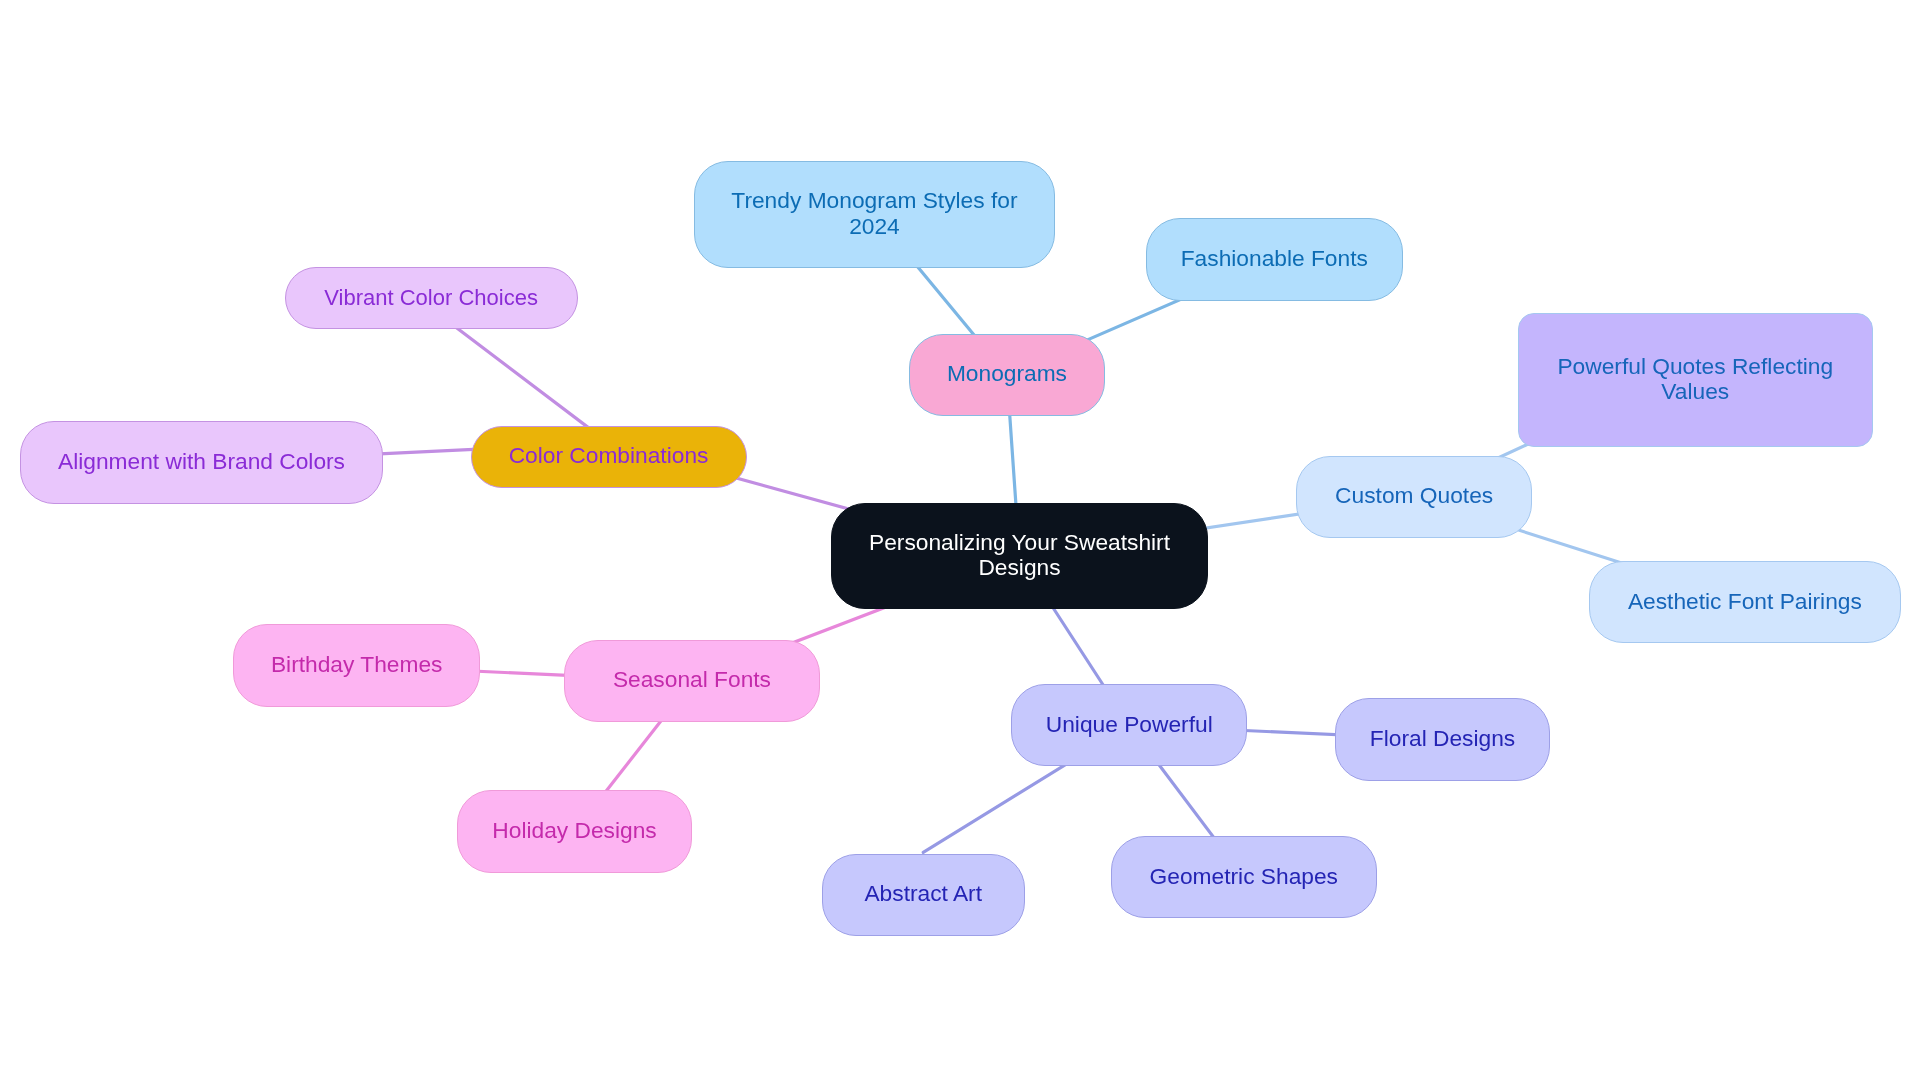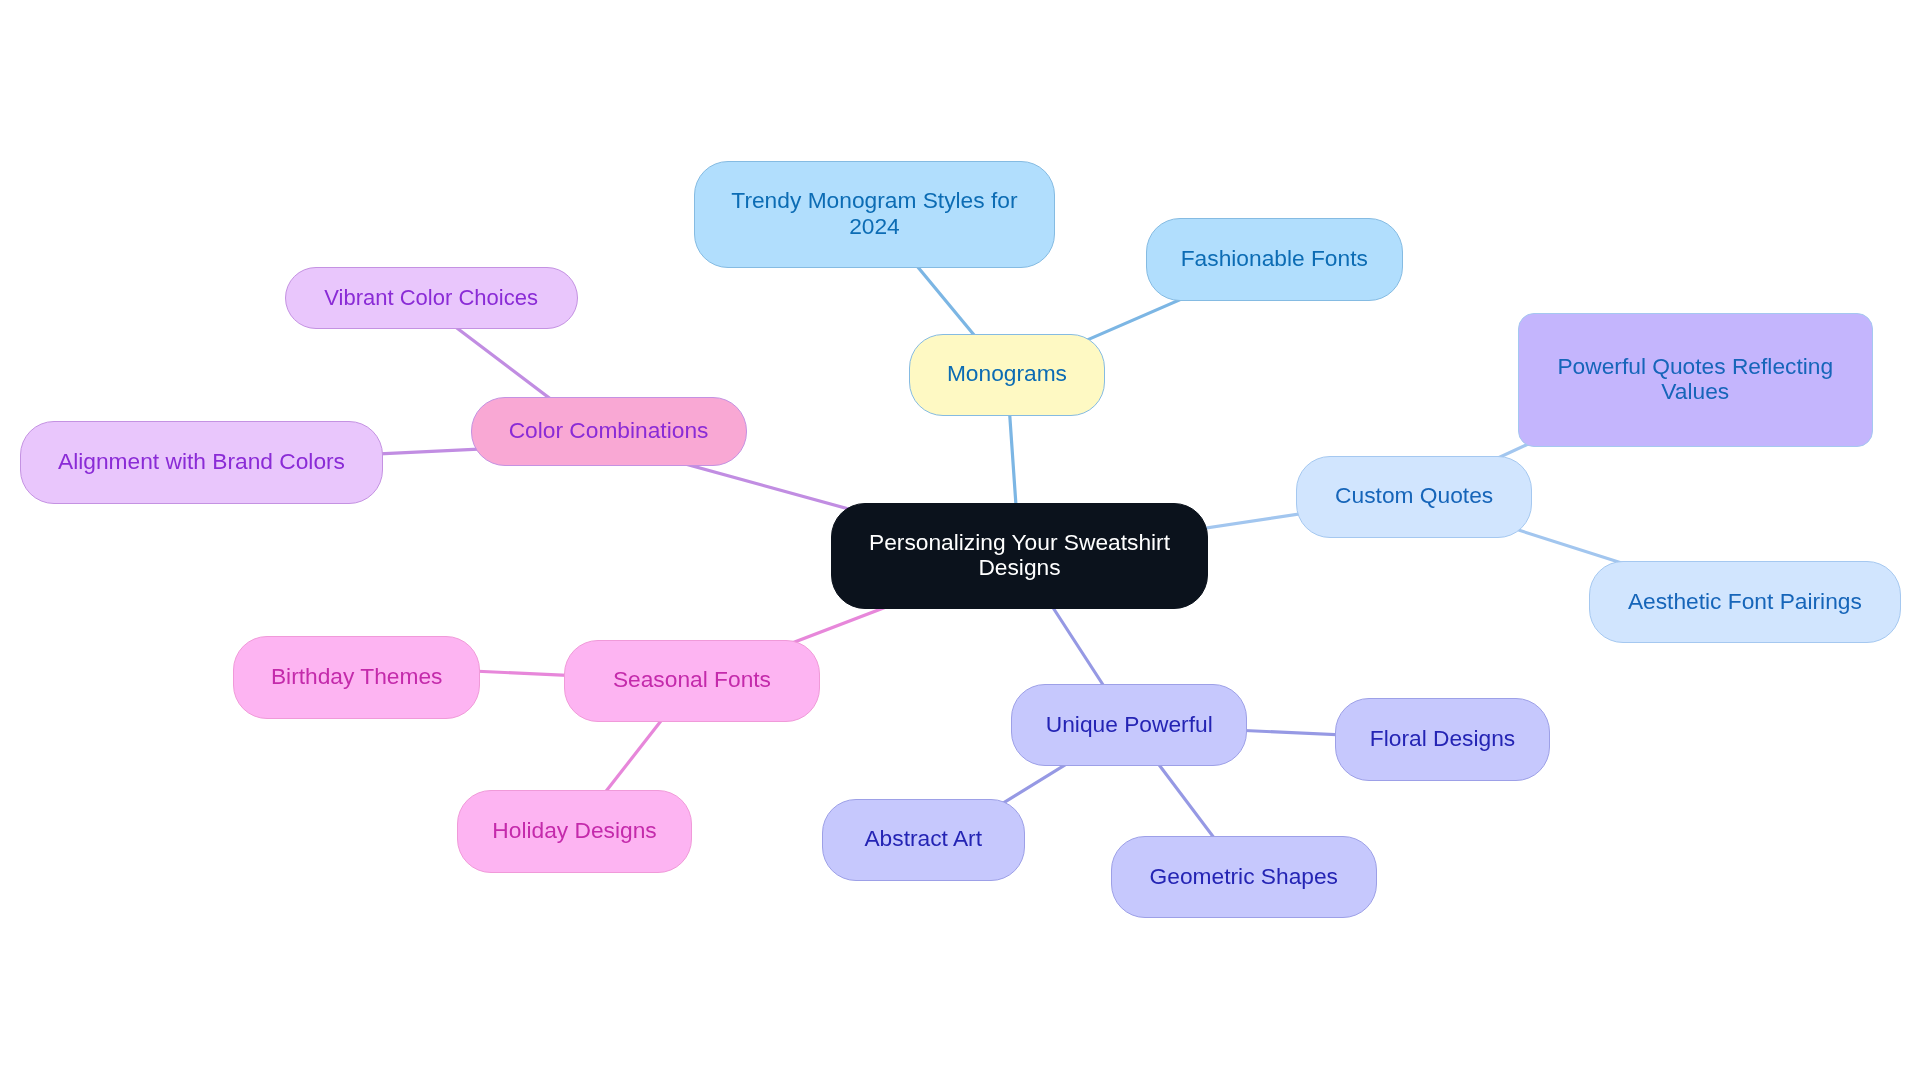--- a/index.html
+++ b/index.html
@@ -41,60 +41,60 @@
   </svg>
 
   <div class="mm-node mm-root" style="left: 830.8px; top: 502.7px; width: 377.4px; height: 106.6px; border-radius: 34px; border-width: 1px; background: rgb(11, 18, 28); border-color: rgb(11, 18, 28); color: rgb(255, 255, 255); font-size: 22.75px; line-height: 25.45px;">
     <span class="mm-label">Personalizing Your Sweatshirt
 Designs</span>
   </div>
   <div class="mm-node" style="left: 694.2px; top: 161.4px; width: 360.5px; height: 106.4px; border-radius: 34px; border-width: 1px; background: rgb(177, 222, 253); border-color: rgb(133, 187, 226); color: rgb(12, 108, 180); font-size: 22.75px; line-height: 25.45px;">
     <span class="mm-label">Trendy Monogram Styles for
 2024</span>
   </div>
-  <div class="mm-node" style="left: 908.8px; top: 334px; width: 196.3px; height: 81.6px; border-radius: 34px; border-width: 1px; background: #fef9c3; border-color: rgb(133, 187, 226); color: rgb(12, 108, 180); font-size: 22.75px; line-height: 25.45px;">
+  <div class="mm-node" style="left: 908.8px; top: 334px; width: 196.3px; height: 81.6px; border-radius: 34px; border-width: 1px; background: #f9a8d4; border-color: rgb(133, 187, 226); color: rgb(12, 108, 180); font-size: 22.75px; line-height: 25.45px;">
     <span class="mm-label">Monograms</span>
   </div>
   <div class="mm-node" style="left: 1145.9px; top: 217.9px; width: 256.8px; height: 83px; border-radius: 34px; border-width: 1px; background: rgb(177, 222, 253); border-color: rgb(133, 187, 226); color: rgb(12, 108, 180); font-size: 22.75px; line-height: 25.45px;">
     <span class="mm-label">Fashionable Fonts</span>
   </div>
   <div class="mm-node" style="left: 1517.7px; top: 313.2px; width: 355.2px; height: 134px; border-radius: 16px; border-width: 1px; background: #c4b5fd; border-color: rgb(165, 200, 240); color: rgb(22, 101, 185); font-size: 22.75px; line-height: 25.45px;">
     <span class="mm-label">Powerful Quotes Reflecting
 Values</span>
   </div>
   <div class="mm-node" style="left: 1296px; top: 455.9px; width: 236.3px; height: 81.7px; border-radius: 34px; border-width: 1px; background: rgb(209, 229, 254); border-color: rgb(165, 200, 240); color: rgb(22, 101, 185); font-size: 22.75px; line-height: 25.45px;">
     <span class="mm-label">Custom Quotes</span>
   </div>
   <div class="mm-node" style="left: 1588.9px; top: 561.2px; width: 312px; height: 82.2px; border-radius: 34px; border-width: 1px; background: rgb(209, 229, 254); border-color: rgb(165, 200, 240); color: rgb(22, 101, 185); font-size: 22.75px; line-height: 25.45px;">
     <span class="mm-label">Aesthetic Font Pairings</span>
   </div>
   <div class="mm-node" style="left: 284.6px; top: 267.3px; width: 293px; height: 62px; border-radius: 34px; border-width: 1px; background: rgb(233, 198, 252); border-color: rgb(196, 146, 226); color: rgb(138, 43, 214); font-size: 22px; line-height: 25.45px;">
     <span class="mm-label">Vibrant Color Choices</span>
   </div>
-  <div class="mm-node" style="left: 470.5px; top: 397px; width: 276.1px; height: 69px; border-radius: 34px; border-width: 1px; background: #f9a8d4; border-color: rgb(196, 146, 226); color: rgb(138, 43, 214); font-size: 22.75px; line-height: 25.45px;">
+  <div class="mm-node" style="left: 470.5px; top: 426px; width: 276.1px; height: 62px; border-radius: 34px; border-width: 1px; background: #eab308; border-color: rgb(196, 146, 226); color: rgb(138, 43, 214); font-size: 22.75px; line-height: 25.45px;">
     <span class="mm-label">Color Combinations</span>
   </div>
   <div class="mm-node" style="left: 20.2px; top: 421.3px; width: 362.6px; height: 82.3px; border-radius: 34px; border-width: 1px; background: rgb(233, 198, 252); border-color: rgb(196, 146, 226); color: rgb(138, 43, 214); font-size: 22.75px; line-height: 25.45px;">
     <span class="mm-label">Alignment with Brand Colors</span>
   </div>
-  <div class="mm-node" style="left: 233.1px; top: 624.4px; width: 247.2px; height: 82.4px; border-radius: 34px; border-width: 1px; background: rgb(253, 180, 242); border-color: rgb(240, 154, 217); color: rgb(196, 42, 171); font-size: 22.75px; line-height: 25.45px; margin-top: 12px;">
+  <div class="mm-node" style="left: 233.1px; top: 624.4px; width: 247.2px; height: 82.4px; border-radius: 34px; border-width: 1px; background: rgb(253, 180, 242); border-color: rgb(240, 154, 217); color: rgb(196, 42, 171); font-size: 22.75px; line-height: 25.45px;">
     <span class="mm-label">Birthday Themes</span>
   </div>
   <div class="mm-node" style="left: 564.3px; top: 640.2px; width: 255.3px; height: 82px; border-radius: 34px; border-width: 1px; background: rgb(253, 180, 242); border-color: rgb(240, 154, 217); color: rgb(196, 42, 171); font-size: 22.75px; line-height: 25.45px;">
     <span class="mm-label">Seasonal Fonts</span>
   </div>
   <div class="mm-node" style="left: 456.8px; top: 790.2px; width: 235.5px; height: 82.8px; border-radius: 34px; border-width: 1px; background: rgb(253, 180, 242); border-color: rgb(240, 154, 217); color: rgb(196, 42, 171); font-size: 22.75px; line-height: 25.45px;">
     <span class="mm-label">Holiday Designs</span>
   </div>
   <div class="mm-node" style="left: 1011.1px; top: 684.2px; width: 236.3px; height: 82.1px; border-radius: 34px; border-width: 1px; background: rgb(198, 200, 253); border-color: rgb(157, 160, 231); color: rgb(36, 36, 180); font-size: 22.75px; line-height: 25.45px;">
     <span class="mm-label">Unique Powerful</span>
   </div>
   <div class="mm-node" style="left: 1334.9px; top: 698.2px; width: 215.3px; height: 82.6px; border-radius: 34px; border-width: 1px; background: rgb(198, 200, 253); border-color: rgb(157, 160, 231); color: rgb(36, 36, 180); font-size: 22.75px; line-height: 25.45px;">
     <span class="mm-label">Floral Designs</span>
   </div>
-  <div class="mm-node" style="left: 821.7px; top: 799px; width: 203.1px; height: 81.9px; border-radius: 34px; border-width: 1px; background: rgb(198, 200, 253); border-color: rgb(157, 160, 231); color: rgb(36, 36, 180); font-size: 22.75px; line-height: 25.45px;">
+  <div class="mm-node" style="left: 821.7px; top: 854px; width: 203.1px; height: 81.9px; border-radius: 34px; border-width: 1px; background: rgb(198, 200, 253); border-color: rgb(157, 160, 231); color: rgb(36, 36, 180); font-size: 22.75px; line-height: 25.45px;">
     <span class="mm-label">Abstract Art</span>
   </div>
   <div class="mm-node" style="left: 1111px; top: 836.2px; width: 265.6px; height: 82.3px; border-radius: 34px; border-width: 1px; background: rgb(198, 200, 253); border-color: rgb(157, 160, 231); color: rgb(36, 36, 180); font-size: 22.75px; line-height: 25.45px;">
     <span class="mm-label">Geometric Shapes</span>
   </div>
 
 </div>
 
 </body></html>

